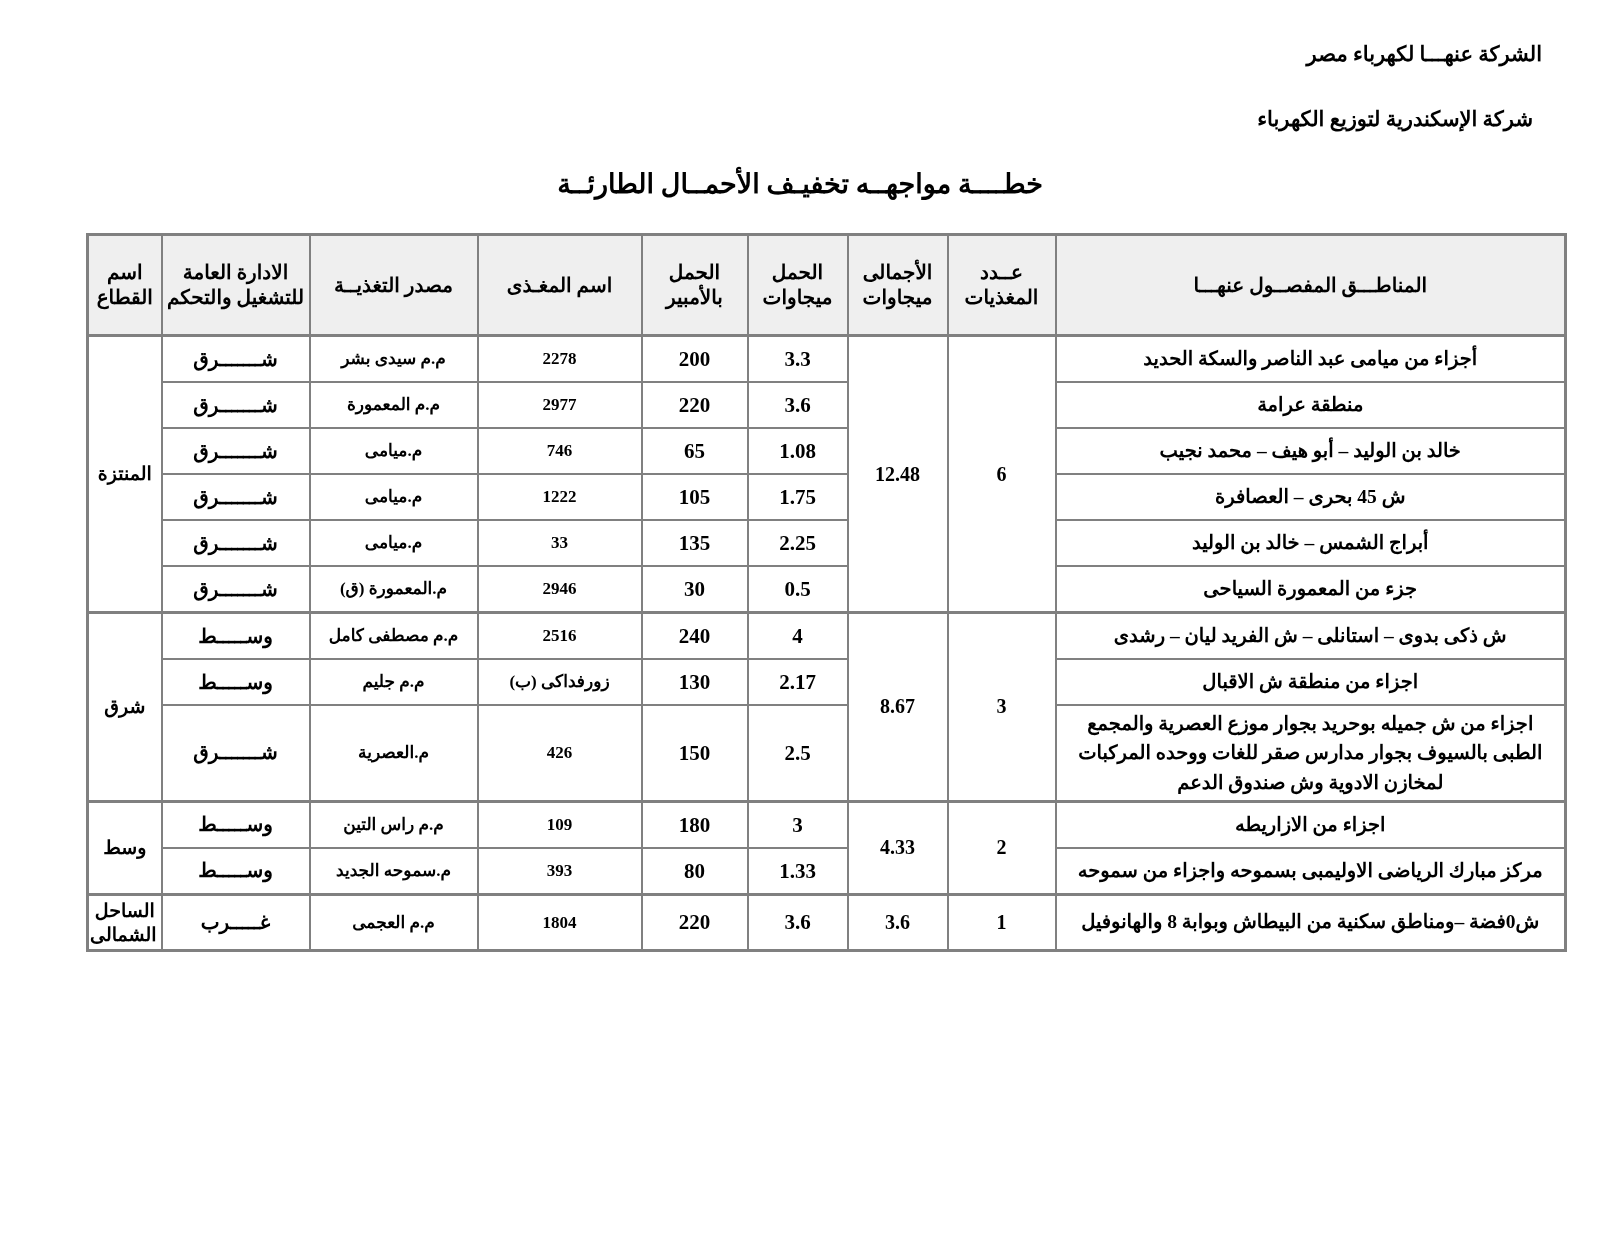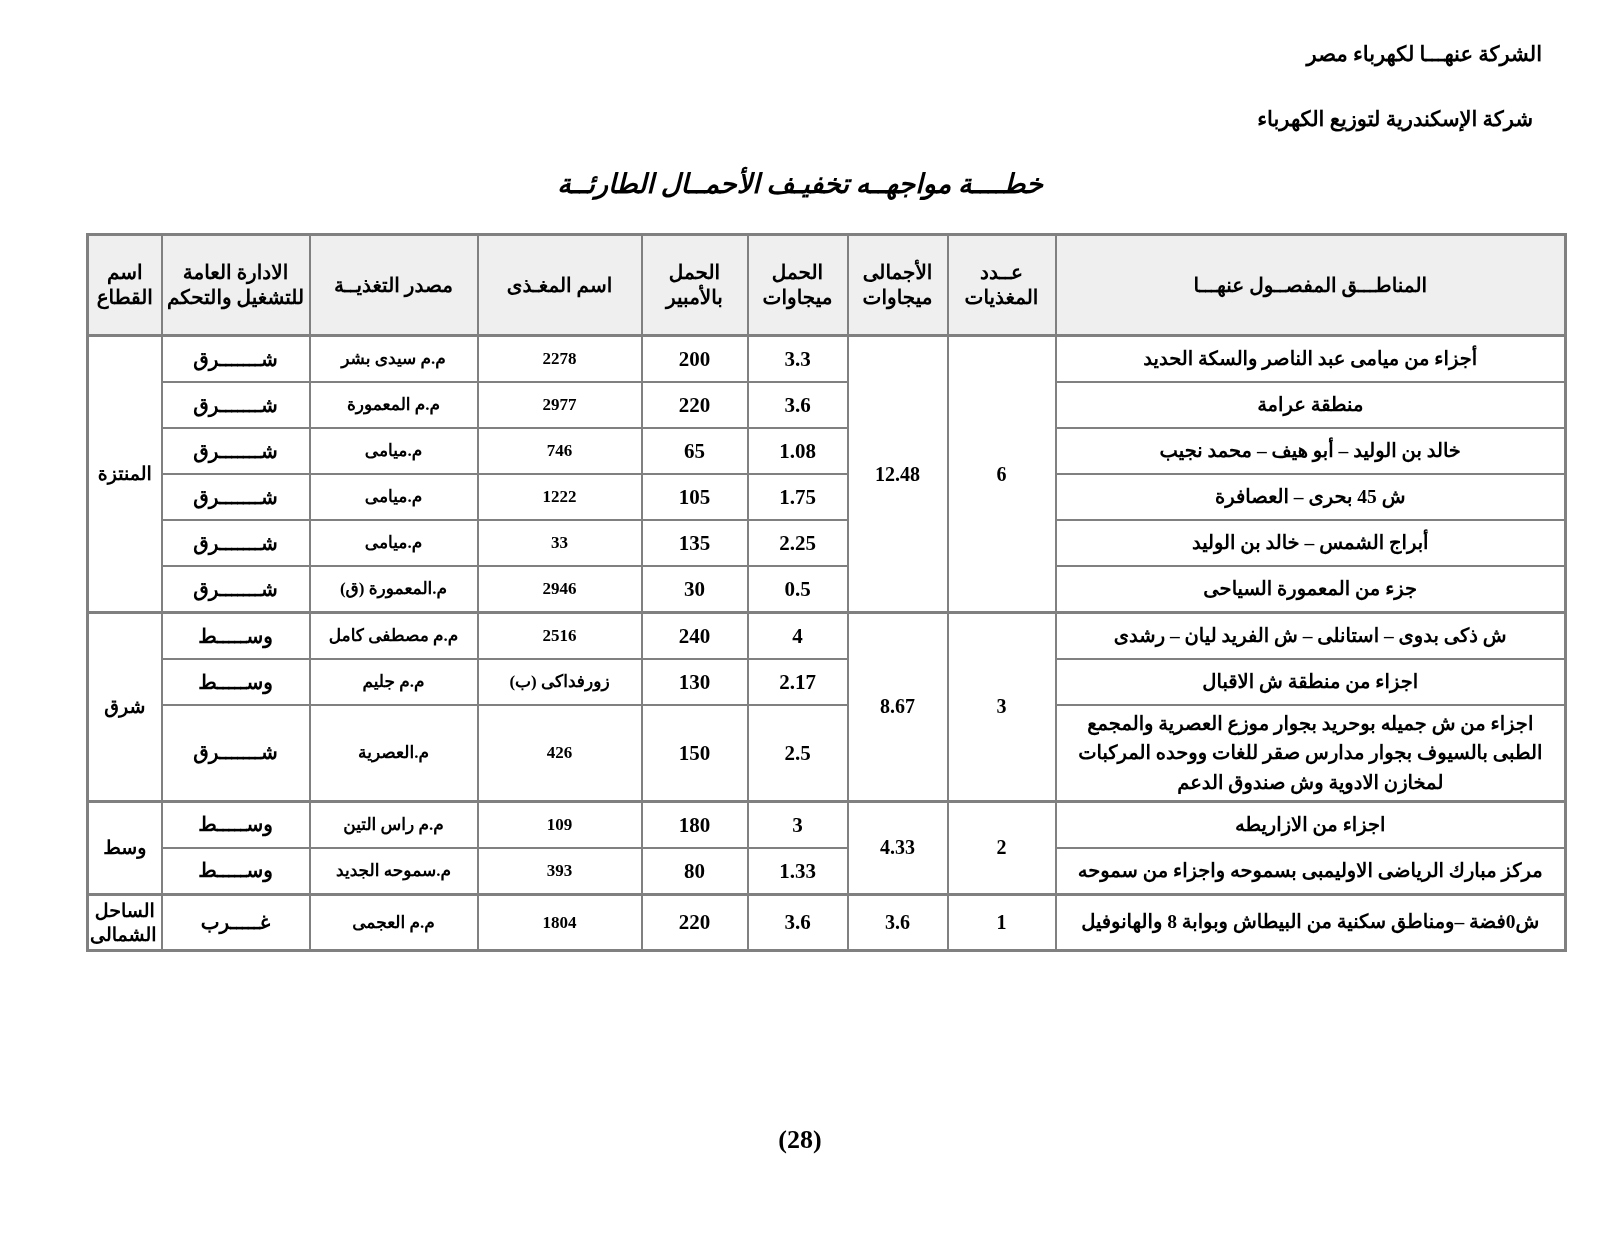--- a/index.html
+++ b/index.html
@@ -46,21 +46,20 @@
     letter-spacing: 0px;
   }
   .doc-title {
     position: absolute;
     top: 168px;
     left: 0;
     width: 1600px;
     text-align: center;
     font-size: 27px;
     font-weight: bold;
-    font-style: italic;
   }
 
   
   .tbl-wrap {
     position: absolute;
     top: 233px;
     right: 33px;
     width: 1478px;
   }
   table.plan {
@@ -294,15 +293,14 @@
             <td class="num">220</td>
             <td class="feeder">1804</td>
             <td class="source">م.م العجمى</td>
             <td class="admin">غـــــرب</td>
             <td class="sector" rowspan="1">الساحل الشمالى</td>
           </tr>
         </tbody>
     </table>
   </div>
 
-  <div class="page-number">(28)</div>
 
 </div>
 
 </body></html>

